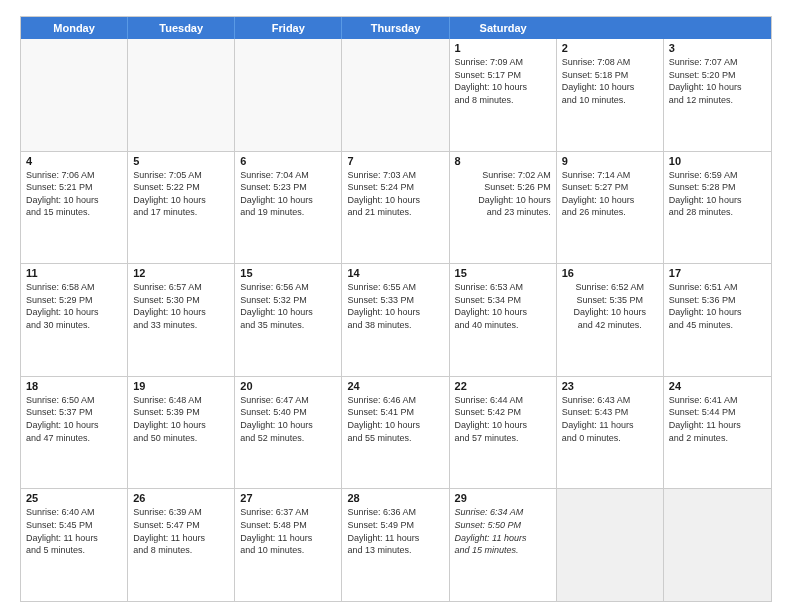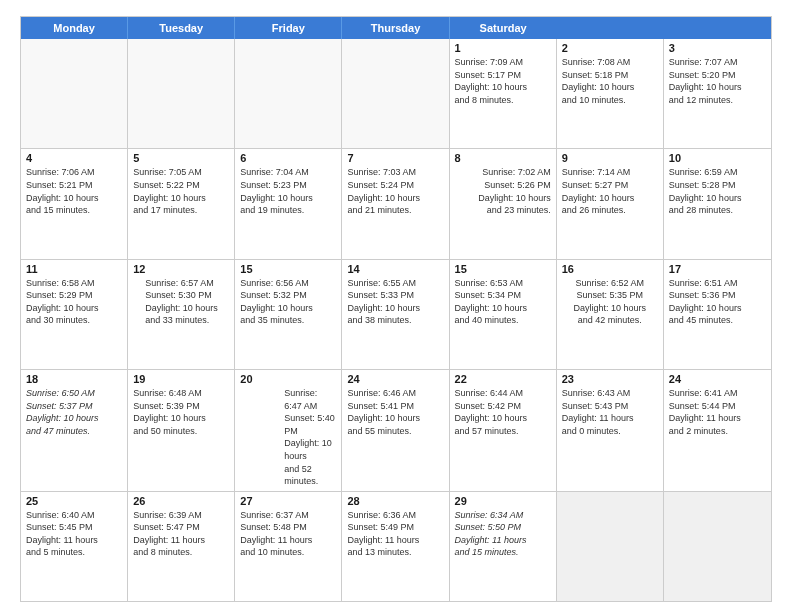--- a/index.html
+++ b/index.html
@@ -203,21 +203,21 @@
         <div class="cal-row">
           <div class="cal-cell">
             <div class="day-num">11</div>
             <div class="day-text" style="white-space: pre-line;">Sunrise: 6:58 AM
 Sunset: 5:29 PM
 Daylight: 10 hours
 and 30 minutes.</div>
           </div>
           <div class="cal-cell">
             <div class="day-num">12</div>
-            <div class="day-text" style="white-space: pre-line; margin-left: 12px;">Sunrise: 6:57 AM
+            <div class="day-text" style="white-space: pre-line;">Sunrise: 6:57 AM
 Sunset: 5:30 PM
 Daylight: 10 hours
 and 33 minutes.</div>
           </div>
           <div class="cal-cell">
             <div class="day-num">15</div>
             <div class="day-text" style="white-space: pre-line;">Sunrise: 6:56 AM
 Sunset: 5:32 PM
 Daylight: 10 hours
 and 35 minutes.</div>
@@ -247,35 +247,35 @@
             <div class="day-num">17</div>
             <div class="day-text" style="white-space: pre-line;">Sunrise: 6:51 AM
 Sunset: 5:36 PM
 Daylight: 10 hours
 and 45 minutes.</div>
           </div>
         </div>
         <div class="cal-row">
           <div class="cal-cell">
             <div class="day-num">18</div>
-            <div class="day-text" style="white-space: pre-line; font-style: italic;">Sunrise: 6:50 AM
+            <div class="day-text" style="white-space: pre-line;">Sunrise: 6:50 AM
 Sunset: 5:37 PM
 Daylight: 10 hours
 and 47 minutes.</div>
           </div>
           <div class="cal-cell">
             <div class="day-num">19</div>
             <div class="day-text" style="white-space: pre-line;">Sunrise: 6:48 AM
 Sunset: 5:39 PM
 Daylight: 10 hours
 and 50 minutes.</div>
           </div>
           <div class="cal-cell">
             <div class="day-num">20</div>
-            <div class="day-text" style="white-space: pre-line; margin-left: 44px;">Sunrise: 6:47 AM
+            <div class="day-text" style="white-space: pre-line;">Sunrise: 6:47 AM
 Sunset: 5:40 PM
 Daylight: 10 hours
 and 52 minutes.</div>
           </div>
           <div class="cal-cell">
             <div class="day-num">24</div>
             <div class="day-text" style="white-space: pre-line;">Sunrise: 6:46 AM
 Sunset: 5:41 PM
 Daylight: 10 hours
 and 55 minutes.</div>

